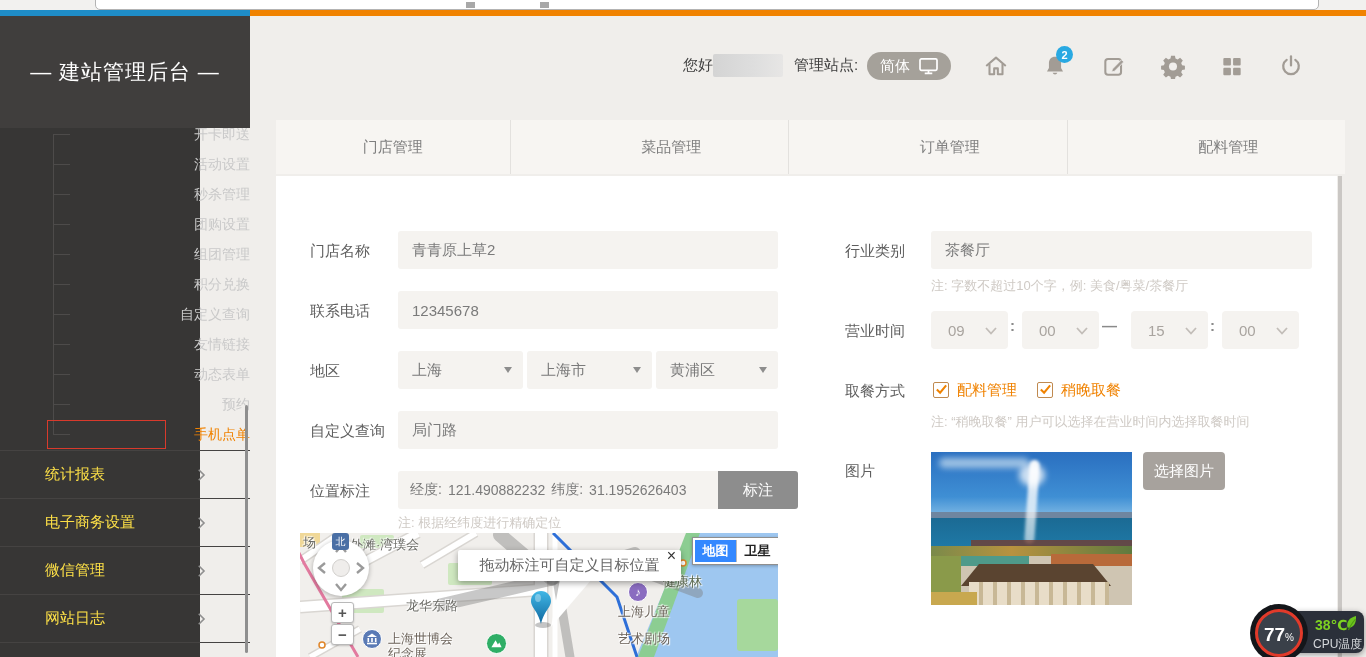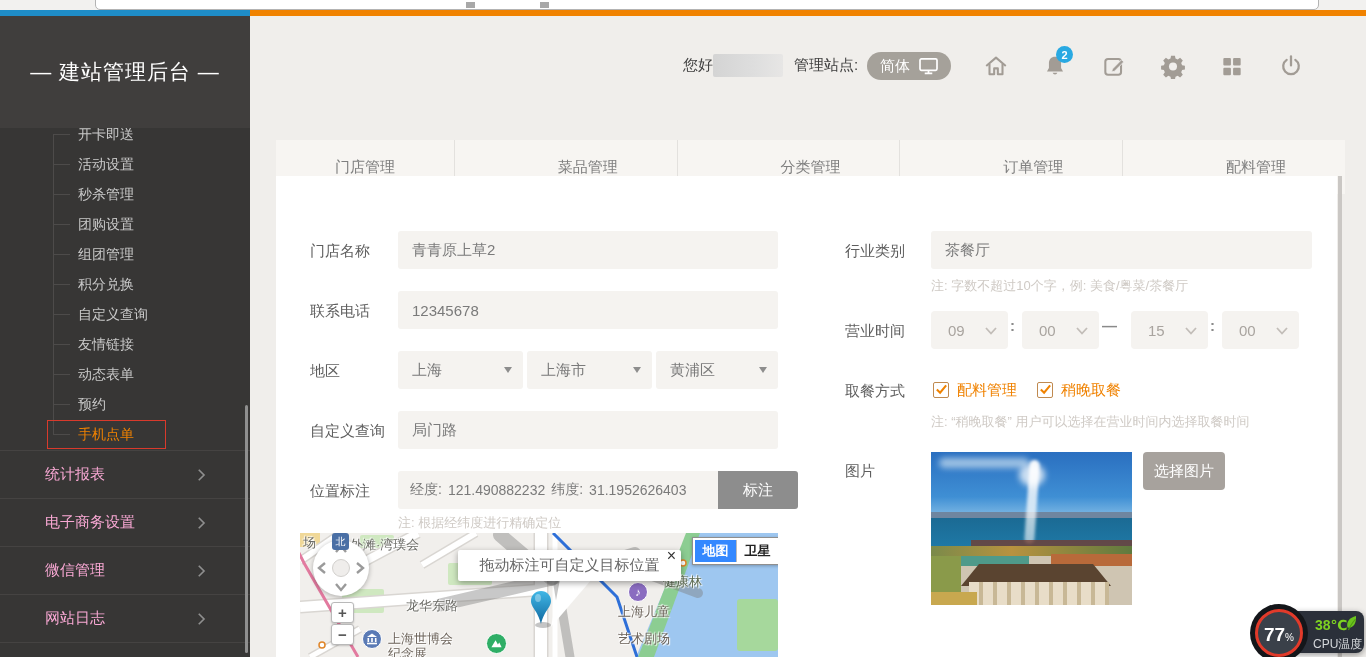--- a/index.html
+++ b/index.html
@@ -6,38 +6,38 @@
   body{font-family:"Liberation Sans","DejaVu Sans",sans-serif;}
   .stage{position:relative;width:1366px;height:657px;overflow:hidden;background:#f0eeeb;}
   .abs{position:absolute;}
   
   .topstrip{left:0;top:0;width:1366px;height:10px;background:#f2f1ef;border-bottom:1px solid #e5e4e2;}
   .urlbox{left:95px;top:-10px;width:1222px;height:18px;background:#fff;border:1px solid #b3b3b3;border-radius:5px;}
   .bmark{top:2px;width:9px;height:6px;background:#a8a8a8;}
   .bar-blue{left:0;top:10px;width:250px;height:6px;}
   .bar-orange{left:250px;top:10px;width:1116px;height:6px;}
   
-  .sidebar{left:0;top:16px;width:250px;height:641px;background:#373635;}
+  .sidebar{left:0;top:16px;width:200px;height:641px;background:#373635;text-align:right;}
   .sb-header{left:0;top:0;width:250px;height:112px;background:#403e3d;z-index:3;display:flex;align-items:center;justify-content:center;color:#fff;font-size:21px;letter-spacing:1px;}
   .sb-tree{left:53px;top:118px;width:1px;height:301px;background:#4d4b4a;z-index:1;}
   .sb-item{left:0;width:250px;height:30px;line-height:30px;color:#c9c9c9;font-size:14px;padding-left:78px;box-sizing:border-box;z-index:2;}
   .sb-item::before{content:"";position:absolute;left:53px;top:15px;width:17px;height:1px;background:#4d4b4a;}
   .sb-item.active{color:#f08200;}
   .sb-activebox{left:47px;top:404px;width:117px;height:27px;border:1px solid #d93a2c;z-index:2;}
   .sb-scroll{left:245px;top:389px;width:3px;height:248px;background:#8f8f8f;border-radius:2px;z-index:4;}
-  .sb-sec{left:0;width:250px;height:48px;border-top:1px solid #454342;color:#f9a8d4;font-size:15px;display:flex;align-items:center;padding-left:45px;box-sizing:border-box;}
+  .sb-sec{left:0;width:250px;height:48px;border-top:1px solid #454342;color:#fde047;font-size:15px;display:flex;align-items:center;padding-left:45px;box-sizing:border-box;}
   .sb-sec svg{position:absolute;right:40px;top:15px;}
   
   .htext{font-size:15px;color:#404040;}
   .blur{left:713px;top:54px;width:70px;height:23px;border-radius:2px;background:linear-gradient(90deg,#d4d4d4,#dedede 60%,#e7e6e5);}
   .pill{left:867px;top:52px;width:84px;height:28px;border-radius:14px;background:#a5a19a;color:#fff;font-size:15px;display:flex;align-items:center;justify-content:center;gap:9px;}
   .hicon{width:26px;height:26px;top:53px;}
   .badge{left:1056px;top:46px;width:17px;height:17px;border-radius:50%;color:#fff;font-size:11px;font-weight:bold;display:flex;align-items:center;justify-content:center;z-index:2;}
   
-  .tabbar{left:276px;top:140px;width:1069px;height:54px;background:#f7f5f2;display:flex;gap:44px;}
+  .tabbar{left:276px;top:120px;width:1069px;height:54px;background:#f7f5f2;display:flex;gap:44px;}
   .tab{flex:1;display:flex;align-items:center;justify-content:center;font-size:15px;color:#7f7f7f;border-right:1px solid #e3e1de;}
   .tab:last-child{border-right:none;}
   .panel{left:276px;top:176px;width:1061px;height:481px;background:#fff;}
   .cscroll{left:1338px;top:176px;width:4px;height:481px;background:#cac7c4;}
   
   .lbl{font-size:15px;color:#5e5e5e;}
   .inp{background:#f5f3f0;border:none;outline:none;border-radius:3px;font-family:inherit;font-size:15px;color:#7a7a7a;padding:0 0 0 14px;box-sizing:border-box;}
   .selbox{background:#f5f3f0;border-radius:3px;font-size:15px;color:#7a7a7a;display:flex;align-items:center;padding-left:14px;box-sizing:border-box;}
   .tri{position:absolute;right:11px;top:16px;width:0;height:0;border-left:4px solid transparent;border-right:4px solid transparent;border-top:6px solid #8d8d8d;}
   .note{font-size:13px;color:#cfcac5;}
@@ -174,21 +174,20 @@
   <div class="abs hicon" style="left:1278px;">
     <svg width="26" height="26" viewBox="0 0 24 24">
         <path d="M12 3.2v8.3" stroke="#a29c95" stroke-width="2.1" stroke-linecap="round"></path>
         <path d="M8 6.3a7.2 7.2 0 1 0 8 0" fill="none" stroke="#a29c95" stroke-width="2.1" stroke-linecap="round"></path>
       </svg>
   </div>
 
   <div class="abs tabbar">
     <div class="tab">门店管理</div>
     <div class="tab">菜品管理</div>
-    <div class="tab">分类管理</div>
     <div class="tab">订单管理</div>
     <div class="tab">配料管理</div>
   </div>
 
   <div class="abs panel"></div>
   <div class="abs cscroll"></div>
 
   <span class="abs lbl" style="left:310px;top:242px;">门店名称</span>
   <input class="abs inp" style="left: 398px; top: 231px; width: 380px; height: 38px;" value="青青原上草2">
   <span class="abs lbl" style="left:310px;top:302px;">联系电话</span>

